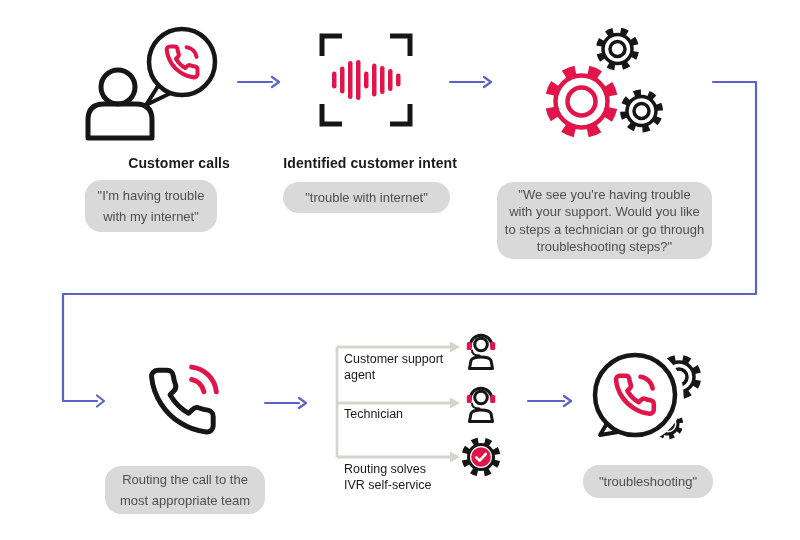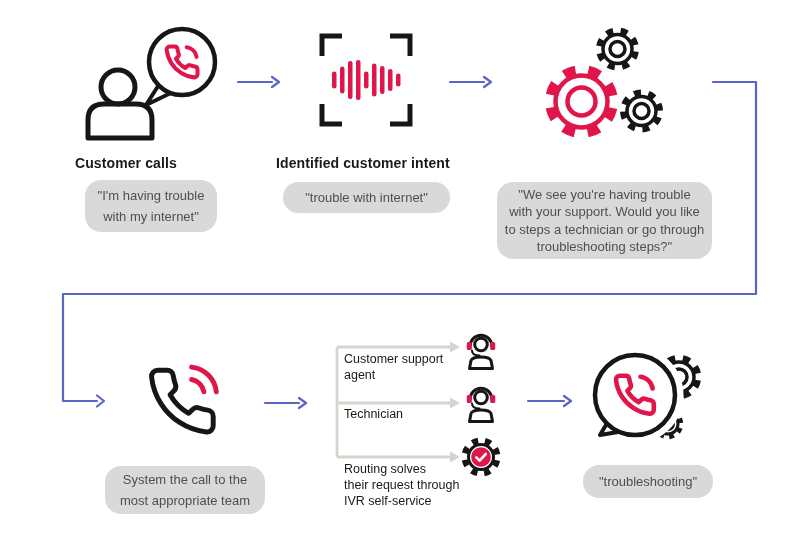--- a/index.html
+++ b/index.html
@@ -12,21 +12,21 @@
           font-family:"Liberation Sans",sans-serif;}
   .abs{position:absolute;}
   svg{display:block;}
   .ln{fill:none;stroke-linecap:round;stroke-linejoin:round;}
   .teeth{fill:none;stroke-linecap:butt;}
   .sq{fill:none;stroke-linecap:butt;stroke-linejoin:miter;}
   .sB{stroke:var(--black);} .sR{stroke:var(--red);} .sW{stroke:#fff;}
   .sBlue{stroke:var(--blue);} .sG{stroke:var(--branch-gray);}
   .fR{fill:var(--red);} .fW{fill:#fff;} .fG{fill:var(--branch-gray);}
   .title{position:absolute;font-size:14px;font-weight:700;color:var(--label);
-         text-align:left;letter-spacing:.1px;}
+         text-align:right;letter-spacing:.1px;}
   .bubble{position:absolute;background:var(--bubble-bg);border-radius:16px;
           color:var(--bubble-text);font-size:13px;display:flex;flex-direction:column;
           justify-content:center;align-items:center;text-align:center;}
   .bubble div{width:100%;}
   .lh21 div{line-height:21px;} .lh17 div{line-height:17.5px;} .lh22 div{line-height:22px;}
   .blabel{position:absolute;font-size:12.5px;font-weight:400;color:var(--label);
           line-height:16px;text-align:left;}
 </style>
 </head>
 <body>
@@ -139,21 +139,21 @@
 
   <svg class="abs" style="left:140px;top:358px" width="92" height="88" viewBox="0 0 92 88">
     <g transform="translate(5,6) scale(3.1)">
       <path class="ln sB" stroke-width="1.6" d="M22 16.92v3a2 2 0 0 1-2.18 2 19.79 19.79 0 0 1-8.63-3.07 19.5 19.5 0 0 1-6-6 19.79 19.79 0 0 1-3.07-8.67A2 2 0 0 1 4.11 2h3a2 2 0 0 1 2 1.72 12.84 12.84 0 0 0 .7 2.81 2 2 0 0 1-.45 2.11L8.09 9.91a16 16 0 0 0 6 6l1.27-1.27a2 2 0 0 1 2.11-.45 12.84 12.84 0 0 0 2.81.7A2 2 0 0 1 22 16.92z"></path>
       <path class="ln sR" stroke-width="1.6" d="M15.05 5A5 5 0 0 1 19 8.95"></path>
       <path class="ln sR" stroke-width="1.6" d="M15.05 1A9 9 0 0 1 23 8.94"></path>
     </g>
   </svg>
 
   <div class="bubble lh21" style="left:105px;top:466px;width:160px;height:48px">
-    <div>System the call to the</div>
+    <div>Routing the call to the</div>
     <div>most appropriate team</div>
   </div>
 
   <svg class="abs" style="left:462px;top:331px" width="38" height="40" viewBox="0 0 38 40">
     <circle class="ln sB" stroke-width="3" cx="19" cy="13.5" r="6.3"></circle>
     <path class="ln sB" stroke-width="3" d="M8.2,15 A10.8,10.8 0 0 1 29.8,15"></path>
     <path class="ln sB" stroke-width="2" d="M10,19.5 C10,23.5 14,24.5 17.5,24.5"></path>
     <rect class="fR" x="4.8" y="11" width="5" height="8" rx="1.5"></rect>
     <rect class="fR" x="28.2" y="11" width="5" height="8" rx="1.5"></rect>
     <path class="ln sB" stroke-width="3" d="M7.5,37.5 L9,29.5 Q10.5,26 19,26 Q27.5,26 29,29.5 L30.5,37.5 Z"></path>
@@ -176,21 +176,20 @@
   </div>
 
   <svg class="abs" style="left:460px;top:436px" width="42" height="42" viewBox="0 0 42 42">
     <circle class="teeth sB" stroke-width="7" cx="21" cy="21" r="16" stroke-dasharray="6 6.57" transform="rotate(12 21 21)"></circle>
     <circle class="ln sB fW" stroke-width="3" cx="21" cy="21" r="12.5"></circle>
     <circle class="fR" cx="21" cy="21" r="9.8"></circle>
     <path class="ln sW" stroke-width="2.6" d="M16.3,21.4 L19.6,24.6 L25.8,18"></path>
   </svg>
   <div class="blabel" style="left:344px;top:461px;width:125px">
     <div>Routing solves</div>
-    <div>their request through</div>
     <div>IVR self-service</div>
   </div>
 
   <svg class="abs" style="left:583px;top:338px" width="125" height="110" viewBox="0 0 125 110">
     <g>
       <circle class="teeth sB" stroke-width="7.5" cx="96" cy="39" r="18.5" stroke-dasharray="7 7.53" transform="rotate(10 96 39)"></circle>
       <circle class="ln sB" stroke-width="3.5" cx="96" cy="39" r="15"></circle>
       <circle class="ln sB" stroke-width="3.5" cx="96" cy="39" r="8"></circle>
     </g>
     <g>

